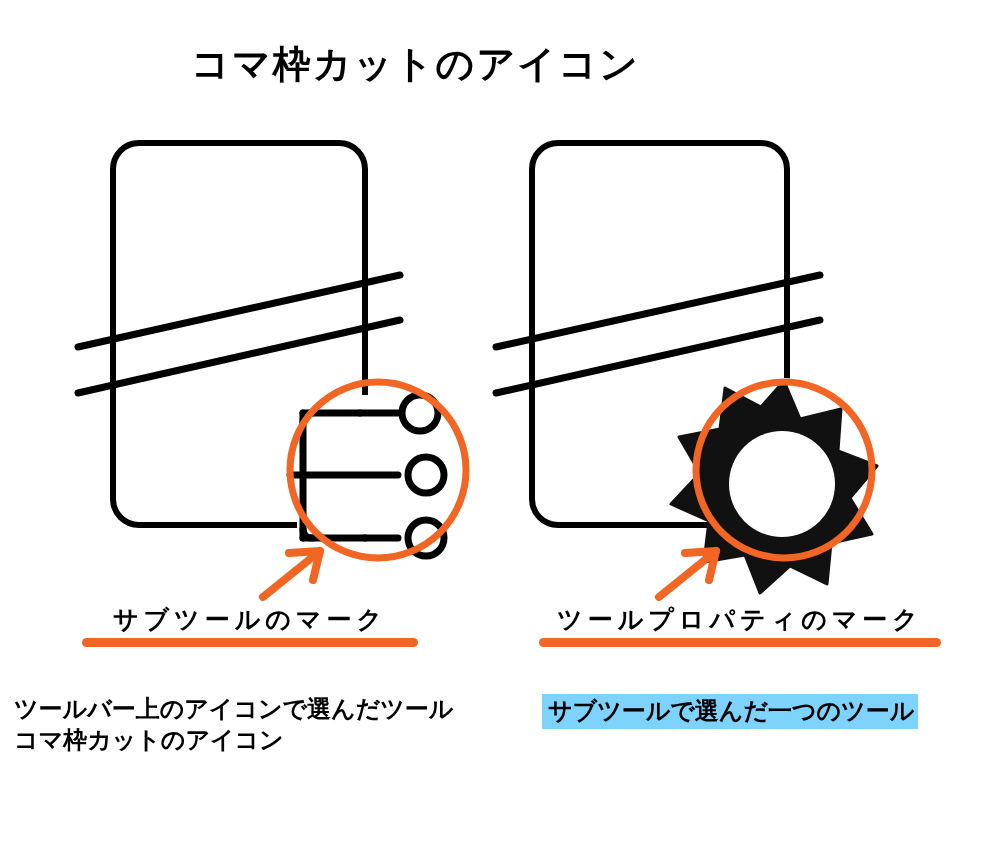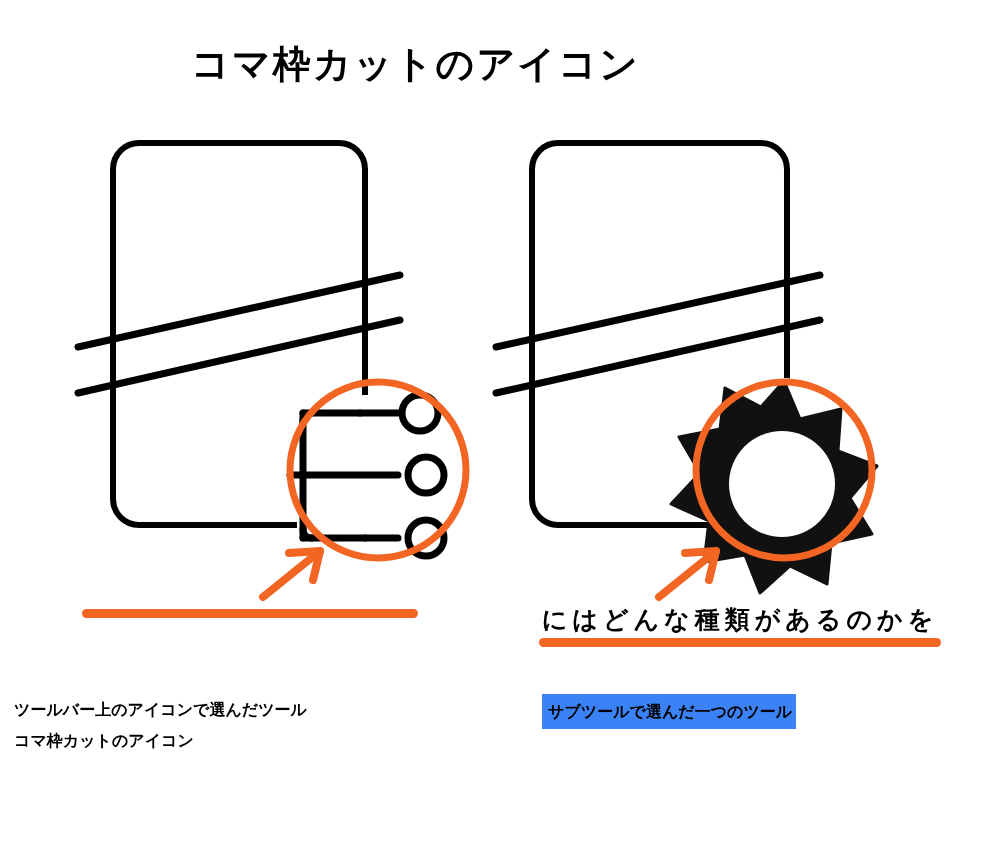--- a/index.html
+++ b/index.html
@@ -62,21 +62,21 @@
     height: 9px;
     border-radius: 5px;
     margin: 3px auto 0 auto;
   }
   #caption-left .caption-rule  { width: 336px; }
   #caption-right .caption-rule { width: 402px; }
 
   
   .body-block {
     position: absolute;
-    font-size: 16px;
+    font-size: 24px;
     font-weight: bold;
     line-height: 31px;
     letter-spacing: 0px;
     white-space: nowrap;
   }
   #body-left  { left: 14px;  top: 694px; }
   #body-right { left: 548px; top: 694px; }
 
   .body-line { display: block; }
   .body-line.highlight {
@@ -159,28 +159,29 @@
     <circle cx="784" cy="470" r="88" fill="none" stroke="#F26522" stroke-width="7"></circle>
 
     <g>
       <path d="M 659 597 L 716 551" fill="none" stroke="#F26522" stroke-width="8" stroke-linecap="round"></path>
       <path d="M 716 551 L 685 553 M 716 551 L 709 580" fill="none" stroke="#F26522" stroke-width="8" stroke-linecap="round"></path>
     </g>
   </g>
 </svg>
 
 <div class="caption-block" id="caption-left">
+  <div class="caption-title">サブツールのマーク</div>
   <div class="caption-rule" style="background: rgb(242, 101, 34);"></div>
 </div>
 
 <div class="caption-block" id="caption-right">
-  <div class="caption-title">にはどんな種類があるのかを</div>
+  <div class="caption-title">ツールプロパティのマーク</div>
   <div class="caption-rule" style="background: rgb(242, 101, 34);"></div>
 </div>
 
 <div class="body-block" id="body-left">
   <span class="body-line">ツールバー上のアイコンで選んだツール</span>
   <span class="body-line">コマ枠カットのアイコン</span>
 </div>
 
 <div class="body-block" id="body-right">
-  <span class="body-line highlight" style="background: #3b82f6; text-align: right;">サブツールで選んだ一つのツール</span>
+  <span class="body-line highlight" style="background: #7dd3fc; text-align: right;">サブツールで選んだ一つのツール</span>
 </div>
 
 </body></html>

